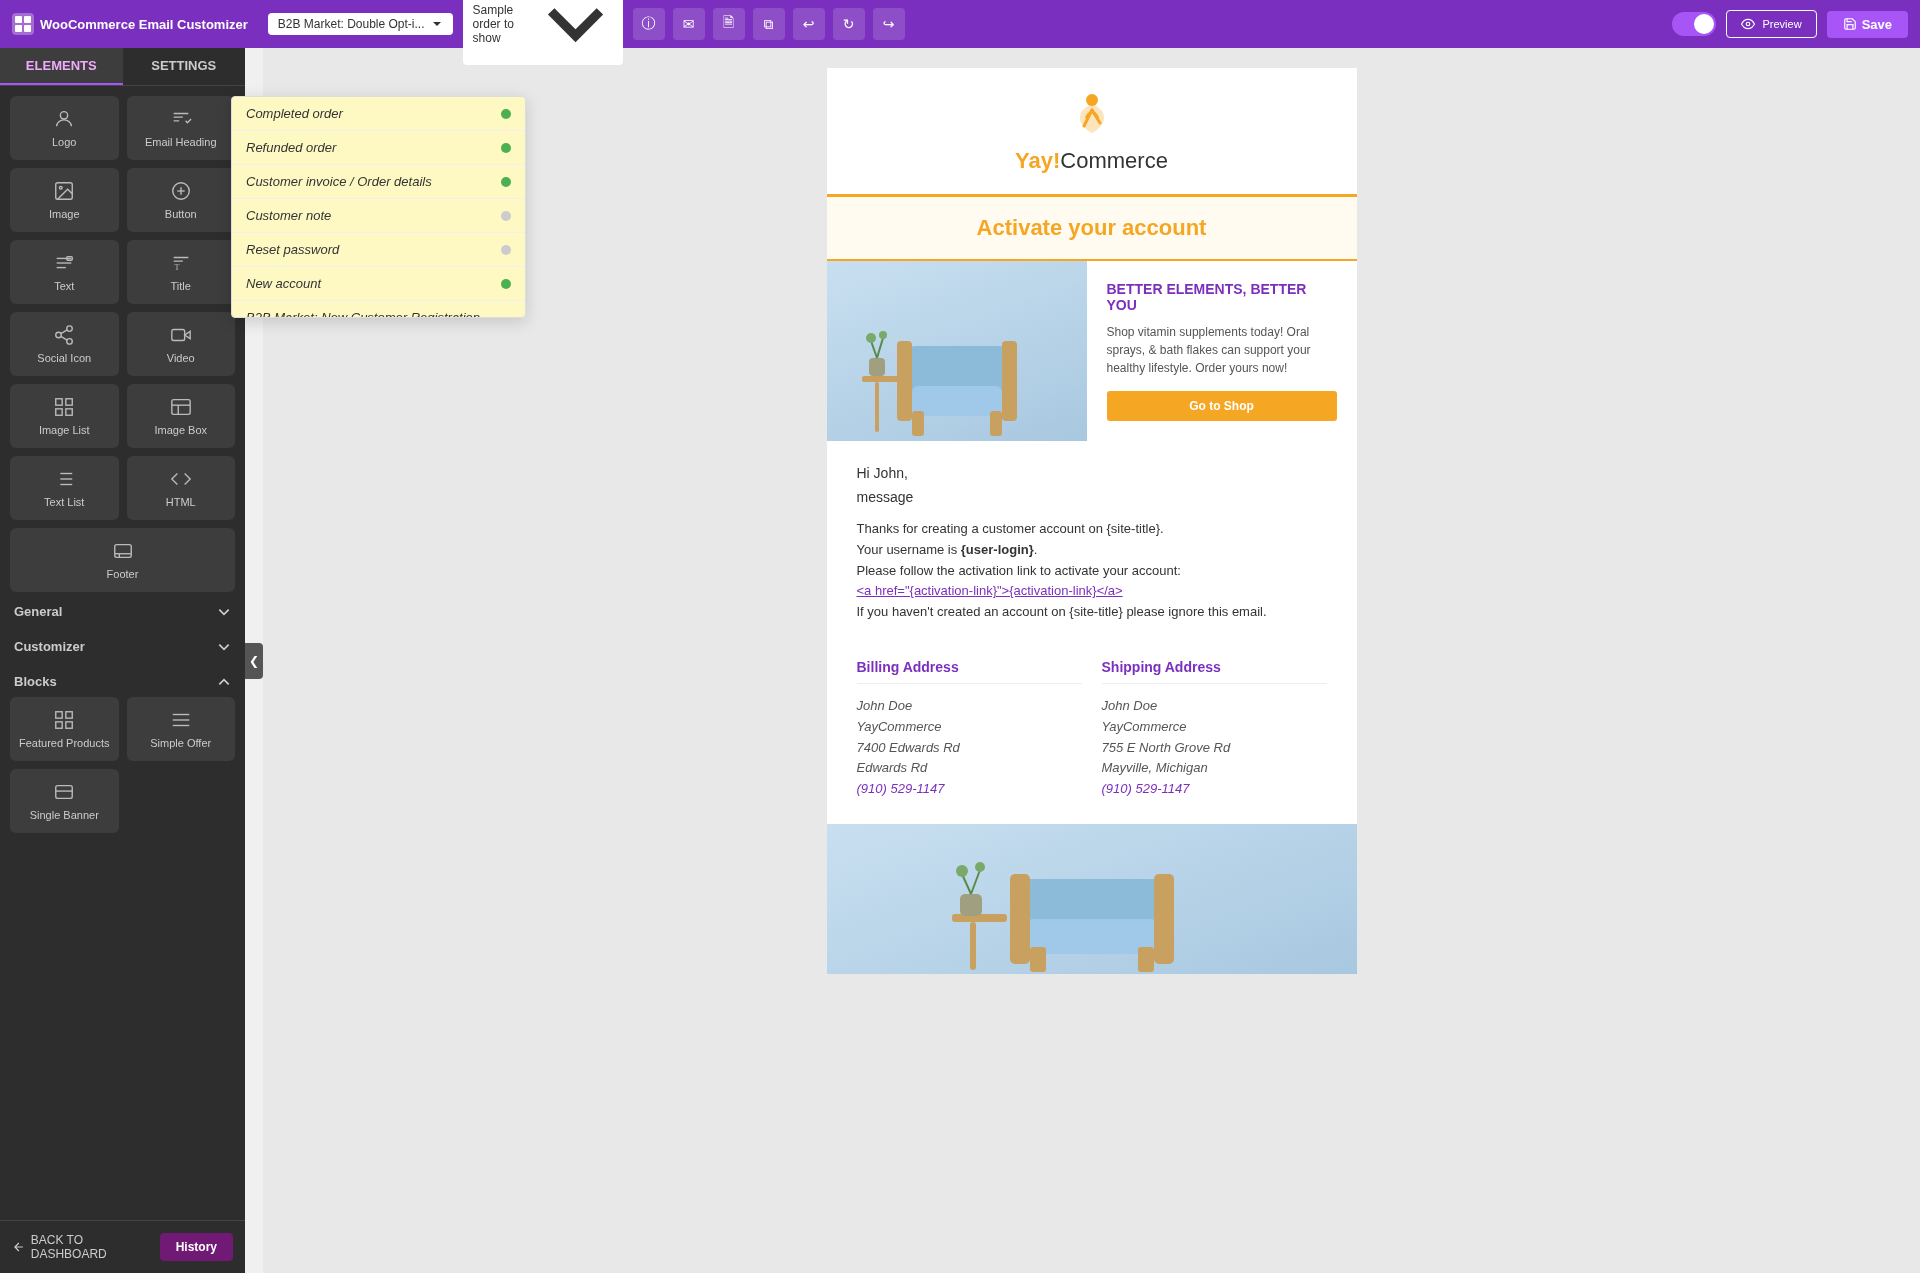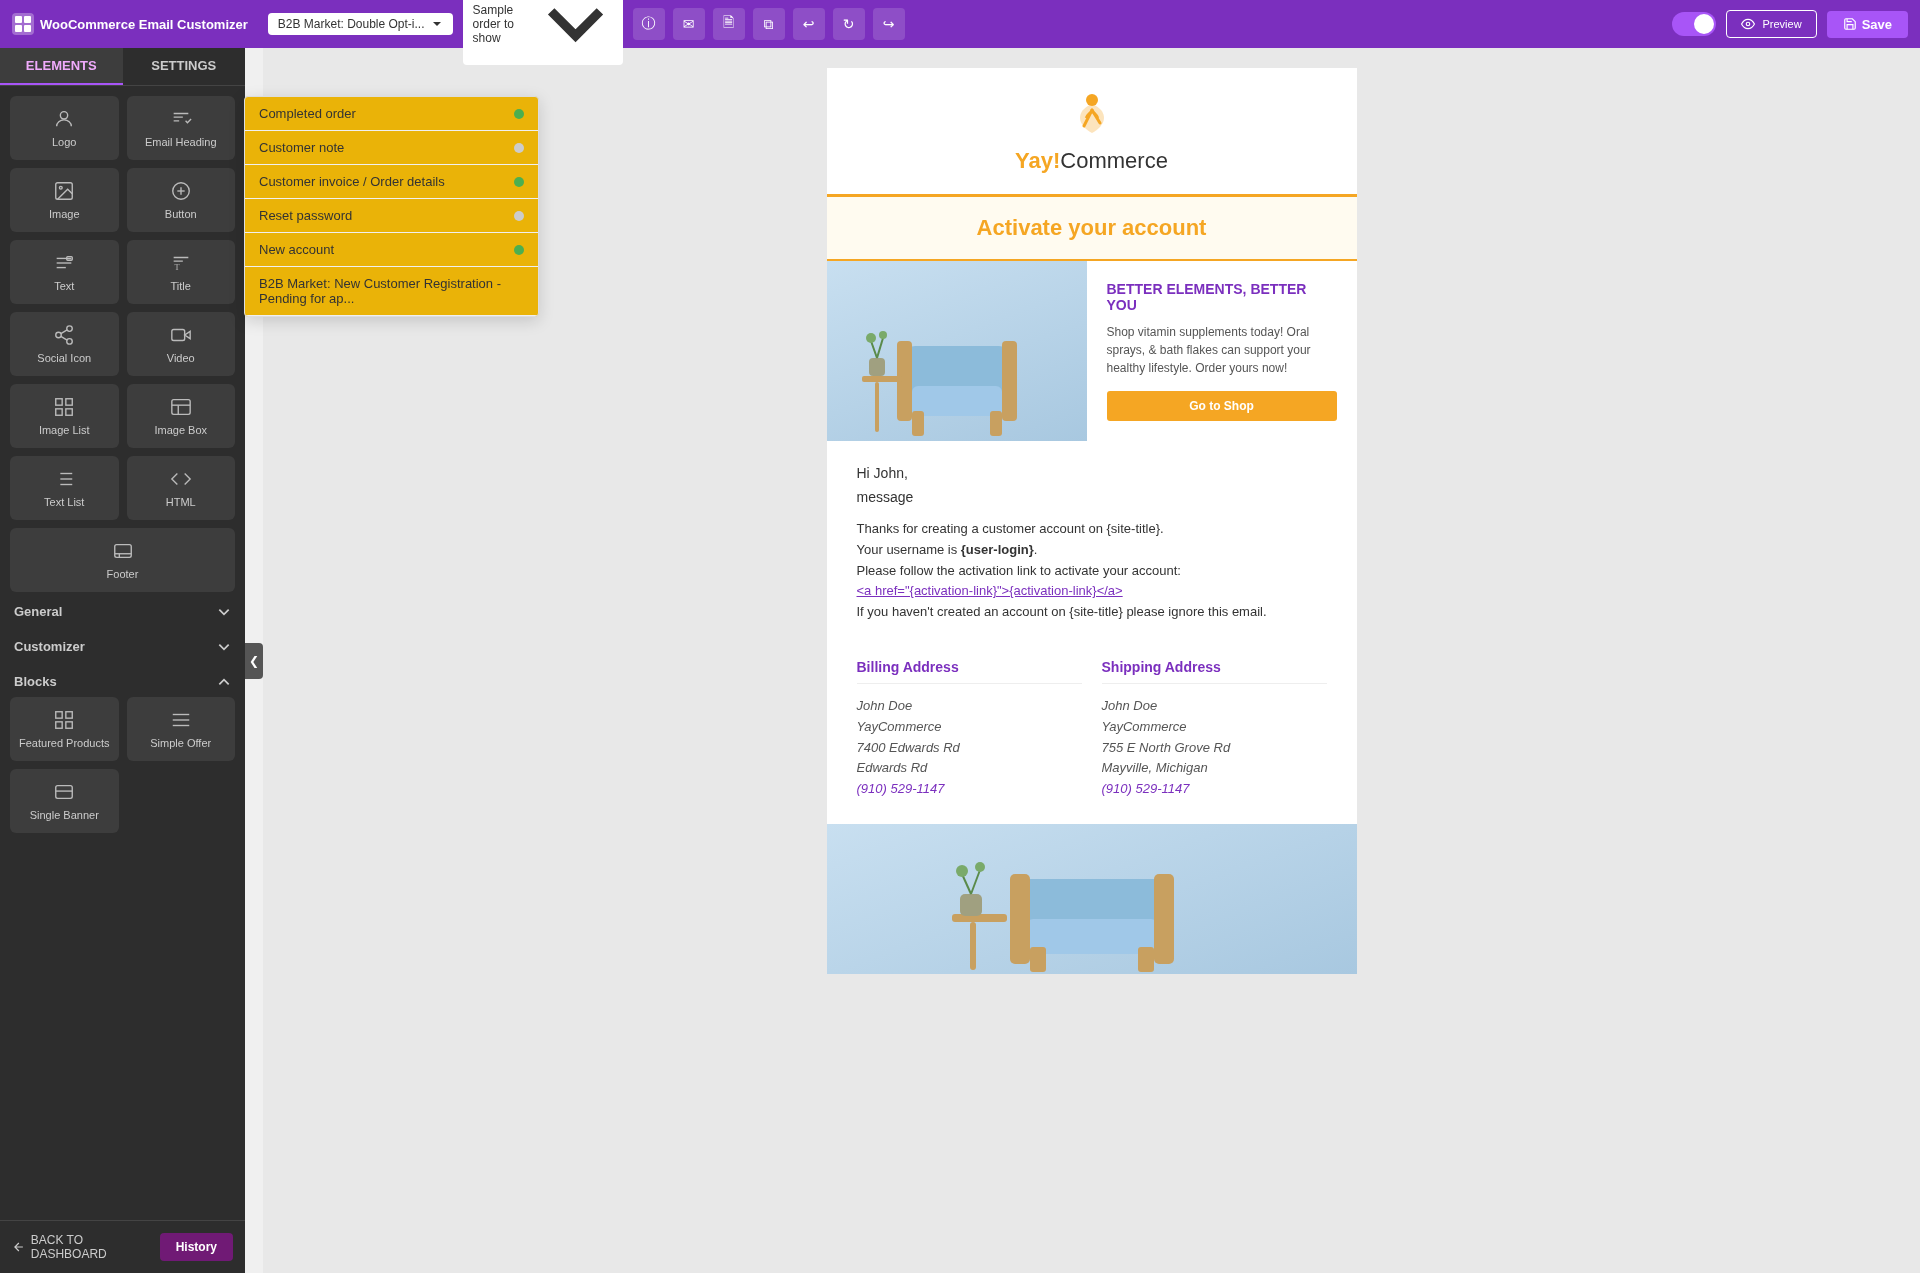--- a/index.html
+++ b/index.html
@@ -46,21 +46,21 @@
     .blocks-grid { display: grid; grid-template-columns: 1fr 1fr; gap: 8px; margin-bottom: 8px; }
 
     .sidebar-bottom { padding: 12px; border-top: 1px solid #444; display: flex; align-items: center; justify-content: space-between; }
     .back-btn { color: #ccc; font-size: 12px; display: flex; align-items: center; gap: 5px; cursor: pointer; }
     .history-btn { background: #701a75; color: white; padding: 7px 16px; border-radius: 4px; font-size: 12px; font-weight: 600; cursor: pointer; border: none; }
 
     
     .collapse-btn { position: absolute; left: 245px; top: 50%; transform: translateY(-50%); z-index: 50; background: #555; color: white; width: 18px; height: 36px; display: flex; align-items: center; justify-content: center; border-radius: 0 4px 4px 0; cursor: pointer; font-size: 12px; }
 
     
-    .dropdown-overlay { position: absolute; left: 244px; top: 48px; background: #eab308; border: 1px solid #ddd; border-radius: 4px; box-shadow: 0 4px 16px rgba(0,0,0,0.15); width: 295px; z-index: 200; overflow: hidden; }
+    .dropdown-overlay { position: absolute; left: 231px; top: 48px; background: #fef9c3; border: 1px solid #ddd; border-radius: 4px; box-shadow: 0 4px 16px rgba(0,0,0,0.15); width: 295px; z-index: 200; overflow: hidden; font-style: italic; }
     .dropdown-item { display: flex; align-items: center; justify-content: space-between; padding: 9px 14px; font-size: 13px; color: #333; cursor: pointer; border-bottom: 1px solid #f0f0f0; }
     .dot { width: 10px; height: 10px; border-radius: 50%; flex-shrink: 0; }
     .dot-green { background: #4caf50; }
     .dot-gray { background: #ccc; }
     .dropdown-scrollable { overflow-y: auto; max-height: 220px; }
 
     
     .content-area { flex: 1; overflow-y: auto; background: #e8e8e8; padding: 20px; }
     .email-container { max-width: 530px; margin: 0 auto; }
 
@@ -407,26 +407,30 @@
   </div>
 
   <div class="dropdown-overlay">
     <div class="dropdown-scrollable">
 
       <div class="dropdown-item">
         <span>Completed order</span>
         <div class="dot dot-green"></div>
       </div>
       <div class="dropdown-item">
+        <span>Refunded order</span>
+        <div class="dot dot-green"></div>
+      </div>
+      <div class="dropdown-item">
+        <span>Customer invoice / Order details</span>
+        <div class="dot dot-green"></div>
+      </div>
+      <div class="dropdown-item">
         <span>Customer note</span>
         <div class="dot dot-gray"></div>
-      </div>
-      <div class="dropdown-item">
-        <span>Customer invoice / Order details</span>
-        <div class="dot dot-green"></div>
       </div>
       <div class="dropdown-item">
         <span>Reset password</span>
         <div class="dot dot-gray"></div>
       </div>
       <div class="dropdown-item">
         <span>New account</span>
         <div class="dot dot-green"></div>
       </div>
       <div class="dropdown-item">

